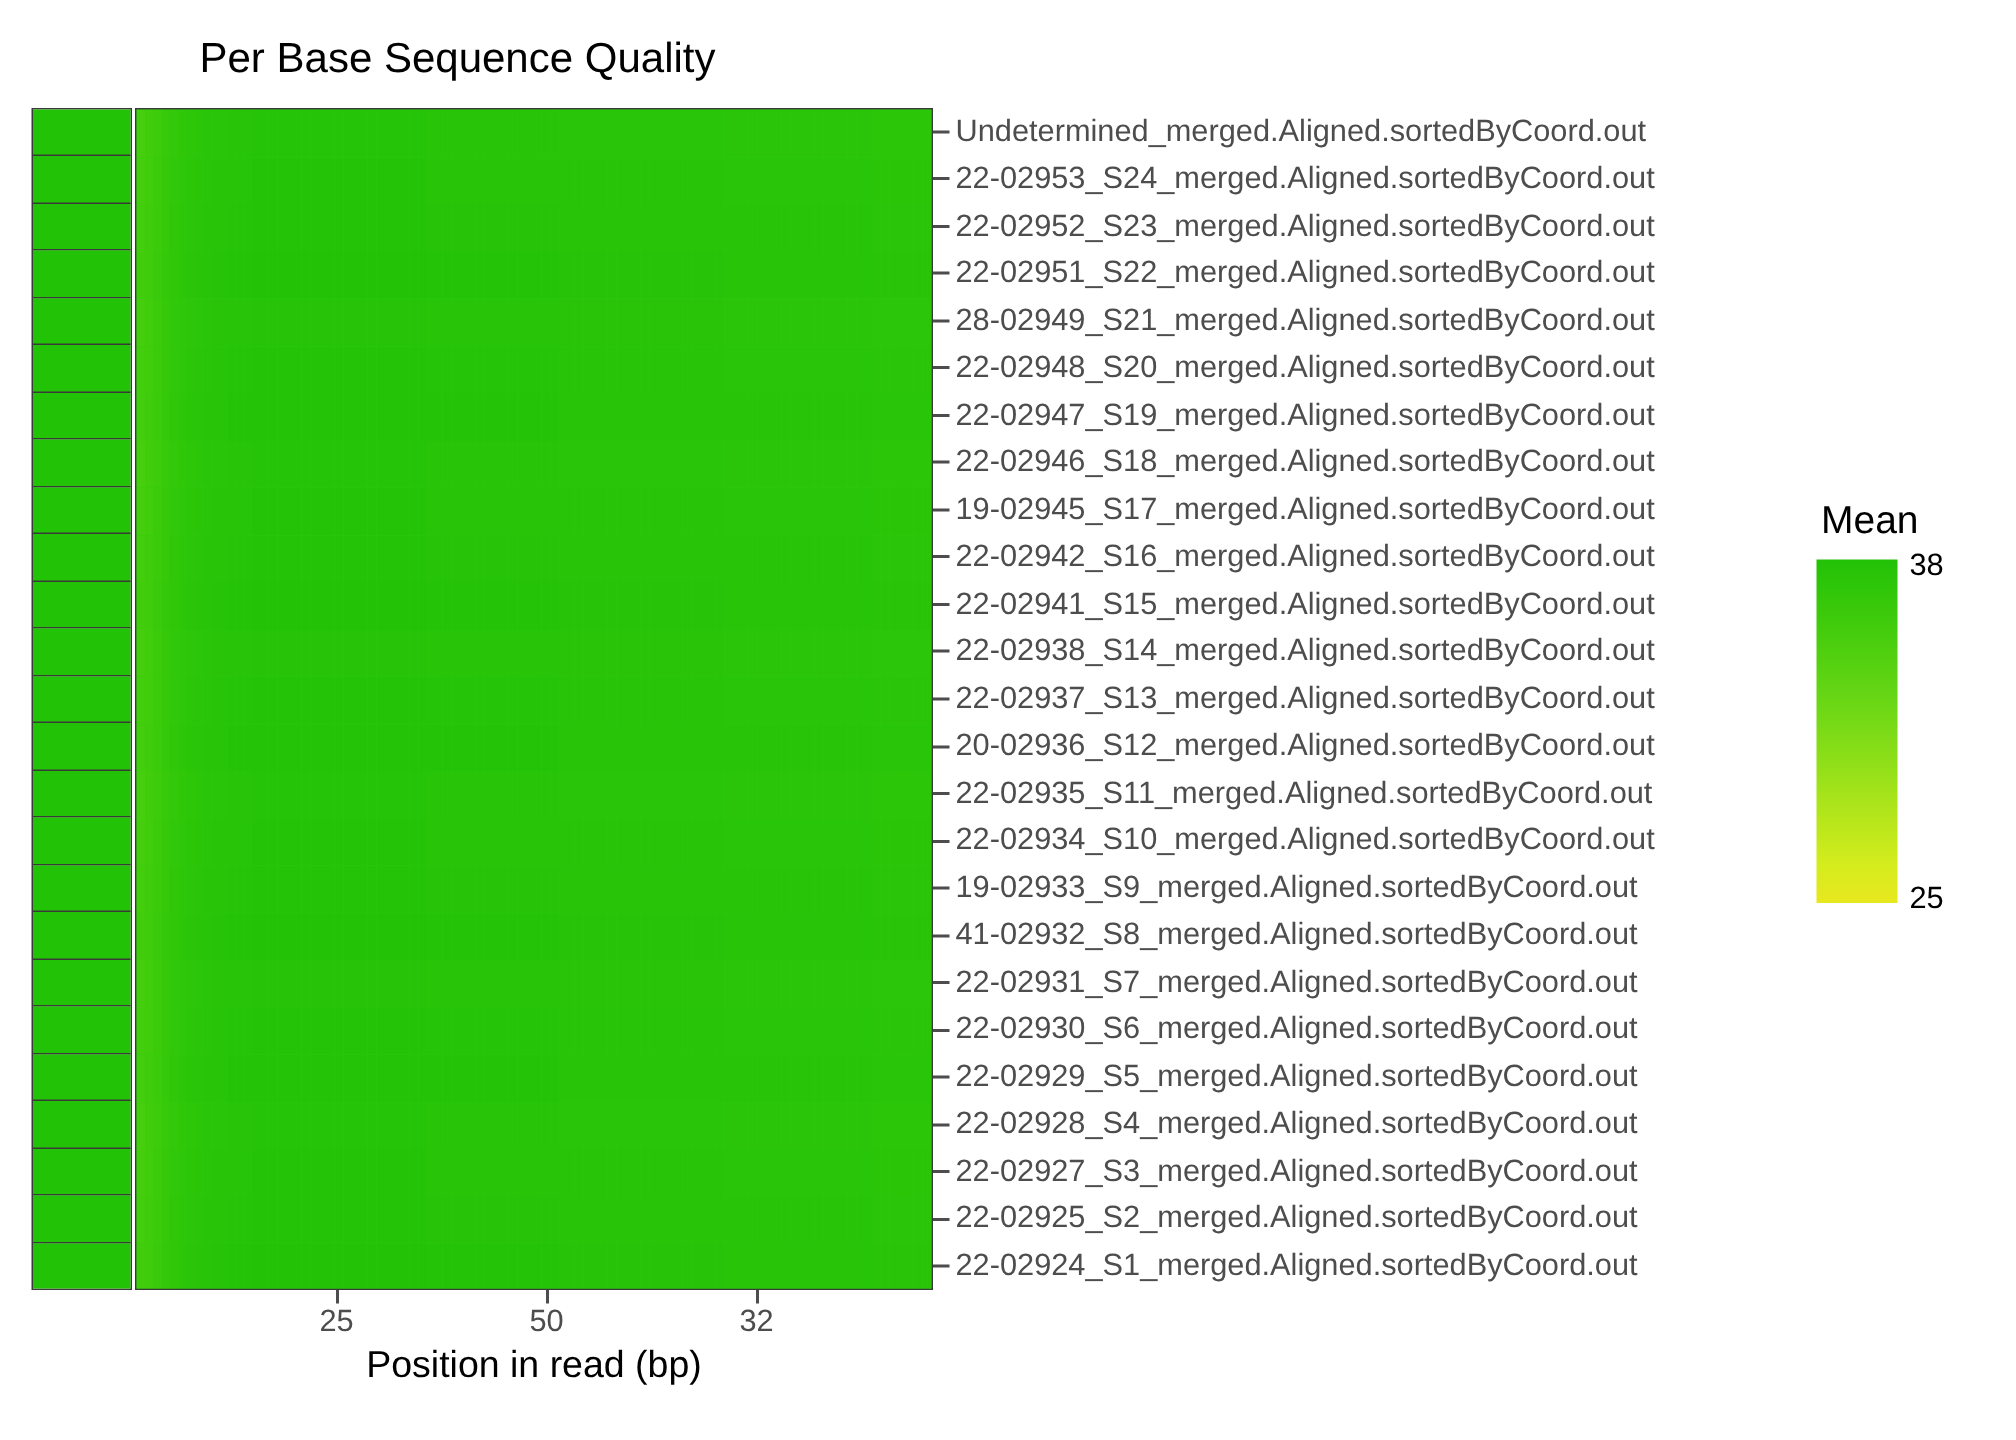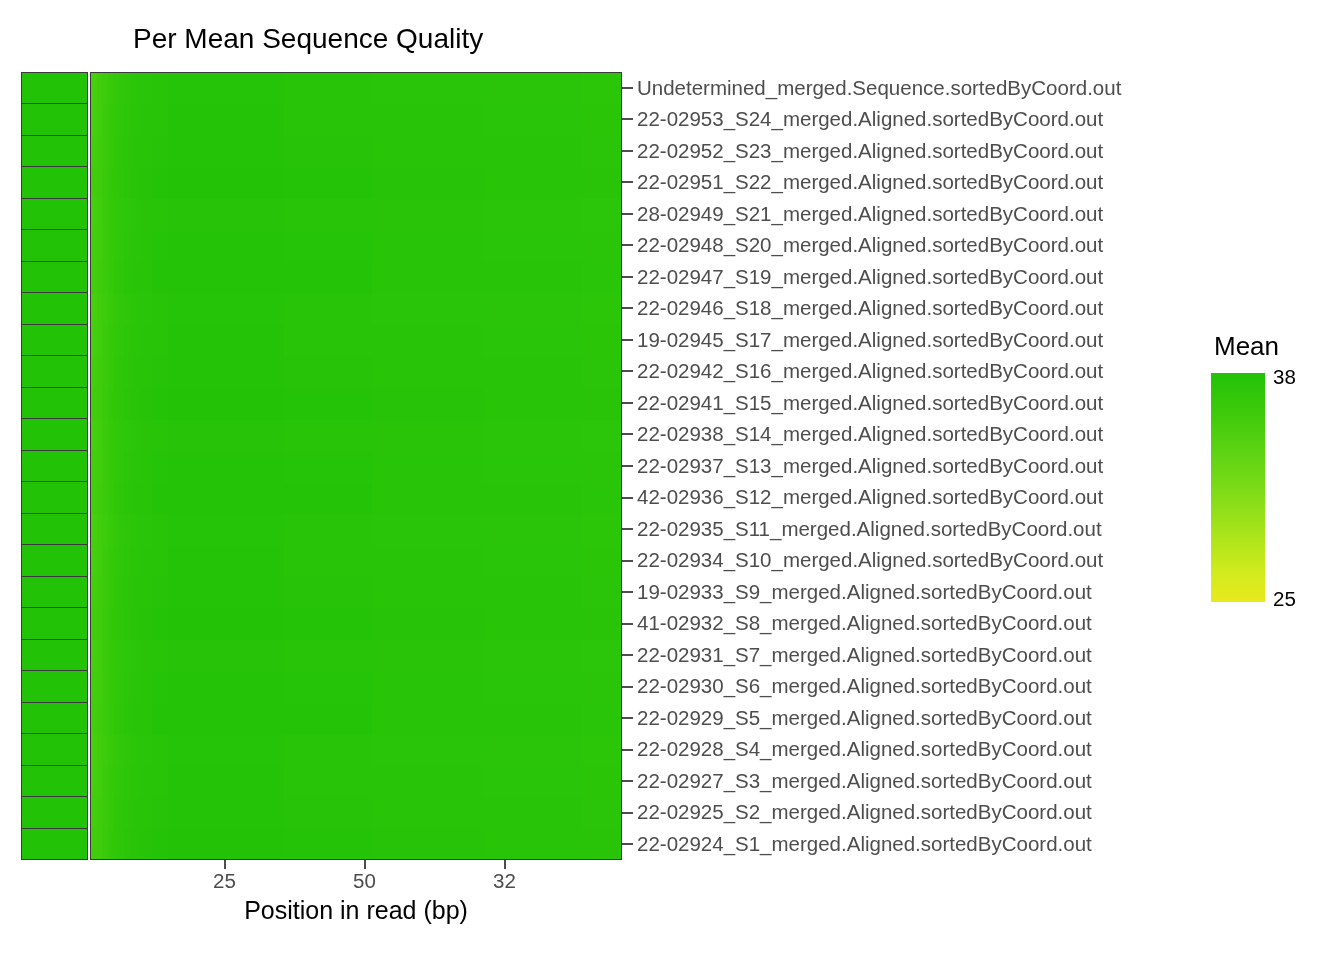--- a/index.html
+++ b/index.html
@@ -169,21 +169,21 @@
     font-size: 20.5px;
     color: #000000;
     line-height: 1;
   }
   #legend-max-label { top: 34px; }
   #legend-min-label { top: 256px; }
 </style>
 </head>
 <body>
 
-<div id="plot-title">Per Mean Sequence Quality</div>
+<div id="plot-title">Per Base Sequence Quality</div>
 
 <div id="module-strip">
     <div class="strip-cell" style="background: rgb(34, 194, 7);"></div>
     <div class="strip-cell" style="background: rgb(34, 194, 7);"></div>
     <div class="strip-cell" style="background: rgb(34, 194, 7);"></div>
     <div class="strip-cell" style="background: rgb(34, 194, 7);"></div>
     <div class="strip-cell" style="background: rgb(34, 194, 7);"></div>
     <div class="strip-cell" style="background: rgb(34, 194, 7);"></div>
     <div class="strip-cell" style="background: rgb(34, 194, 7);"></div>
     <div class="strip-cell" style="background: rgb(34, 194, 7);"></div>
@@ -2705,21 +2705,21 @@
         <div class="hm-cell" style="background: rgb(41, 196, 8);"></div>
         <div class="hm-cell" style="background: rgb(41, 196, 8);"></div>
         <div class="hm-cell" style="background: rgb(41, 196, 8);"></div>
       </div>
     </div>
   </div>
 
 <div id="row-labels">
     <div class="row-label-entry" style="top: 15.76px;">
       <span class="row-tick"></span>
-      <span class="row-label-text">Undetermined_merged.Sequence.sortedByCoord.out</span>
+      <span class="row-label-text">Undetermined_merged.Aligned.sortedByCoord.out</span>
     </div>
     <div class="row-label-entry" style="top: 47.28px;">
       <span class="row-tick"></span>
       <span class="row-label-text">22-02953_S24_merged.Aligned.sortedByCoord.out</span>
     </div>
     <div class="row-label-entry" style="top: 78.8px;">
       <span class="row-tick"></span>
       <span class="row-label-text">22-02952_S23_merged.Aligned.sortedByCoord.out</span>
     </div>
     <div class="row-label-entry" style="top: 110.32px;">
@@ -2757,21 +2757,21 @@
     <div class="row-label-entry" style="top: 362.48px;">
       <span class="row-tick"></span>
       <span class="row-label-text">22-02938_S14_merged.Aligned.sortedByCoord.out</span>
     </div>
     <div class="row-label-entry" style="top: 394px;">
       <span class="row-tick"></span>
       <span class="row-label-text">22-02937_S13_merged.Aligned.sortedByCoord.out</span>
     </div>
     <div class="row-label-entry" style="top: 425.52px;">
       <span class="row-tick"></span>
-      <span class="row-label-text">42-02936_S12_merged.Aligned.sortedByCoord.out</span>
+      <span class="row-label-text">20-02936_S12_merged.Aligned.sortedByCoord.out</span>
     </div>
     <div class="row-label-entry" style="top: 457.04px;">
       <span class="row-tick"></span>
       <span class="row-label-text">22-02935_S11_merged.Aligned.sortedByCoord.out</span>
     </div>
     <div class="row-label-entry" style="top: 488.56px;">
       <span class="row-tick"></span>
       <span class="row-label-text">22-02934_S10_merged.Aligned.sortedByCoord.out</span>
     </div>
     <div class="row-label-entry" style="top: 520.08px;">

